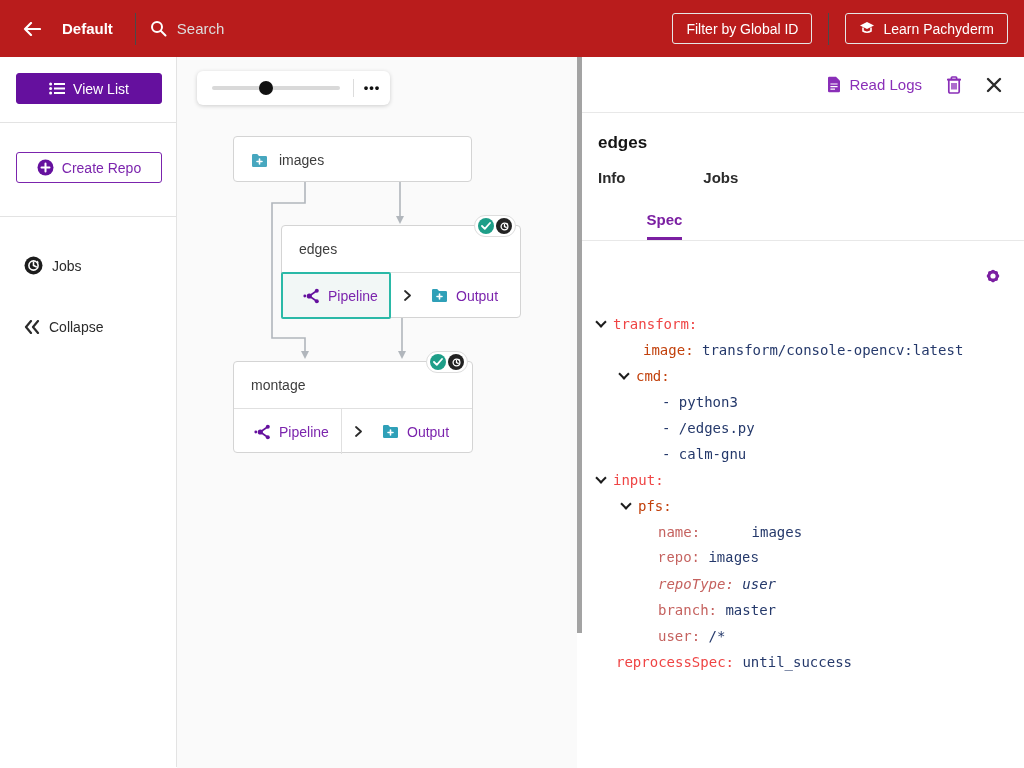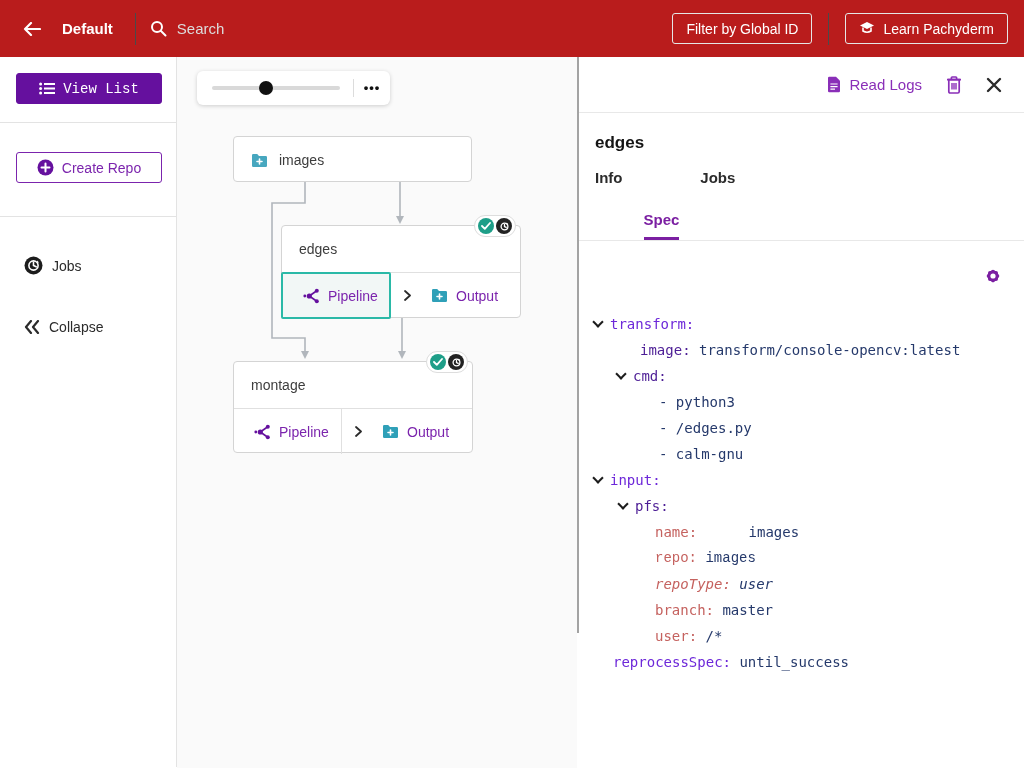--- a/index.html
+++ b/index.html
@@ -26,21 +26,21 @@
   .tb-btn .icn { margin-right:8px; display:flex; }
   .tb-right .tb-divider { margin:0 16px; }
 
   
   .sidebar { position:absolute; left:0; top:57px; width:177px; height:710px;
     background:#fff; border-right:1px solid #e3e3e3; }
   .side-btn { position:absolute; left:16px; width:146px; height:31px;
     border-radius:3px; font-size:14px; display:flex; align-items:center;
     justify-content:center; cursor:pointer; font-family:"Liberation Sans", sans-serif; }
   .side-btn .icn { margin-right:8px; display:flex; }
-  .btn-viewlist { top:16px; background:#65109e; border:1px solid #65109e; color:#fff;font-family:Liberation Mono, monospace; }
+  .btn-viewlist { top:16px; background:#65109e; border:1px solid #65109e; color:#fff; }
   .btn-createrepo { top:95px; background:#fff; border:1px solid #7b24ad; color:#7b24ad; }
   .side-divider { position:absolute; left:0; width:177px; height:1px; background:#e3e3e3; }
   .side-link { position:absolute; left:24px; display:flex; align-items:center;
     gap:9px; color:#2b2b2b; font-size:14px; cursor:pointer; }
 
   
   .canvas { position:absolute; left:177px; top:57px; width:400px; height:711px;
     background:#fafafa; overflow:hidden; }
   .arrows { position:absolute; left:0; top:0; width:400px; height:711px; }
 
@@ -72,41 +72,41 @@
   .badges { position:absolute; top:-11px; right:4px; height:22px; background:#fff;
     border:1px solid #ddd; border-radius:12px; display:flex; align-items:center;
     padding:0 3px; gap:2px; }
   .badge { width:16px; height:16px; border-radius:50%; display:flex;
     align-items:center; justify-content:center; }
   .badge.check { background:#1e9e88; }
   .badge.clock { background:#222; }
 
   
   .panel { position:absolute; left:577px; top:57px; width:447px; height:576px;
-    background:#fff; border-left:2px solid #a3a3a3; }
+    background:#fff; border-left:5px solid #a3a3a3; }
   .panel-head { height:56px; border-bottom:1px solid #e8e8e8; display:flex;
     align-items:center; justify-content:flex-end; padding-right:22px; gap:24px; }
   .readlogs { display:flex; align-items:center; gap:8px; color:#8a2fb8;
     font-size:15px; cursor:pointer; }
   .icon-btn { display:flex; cursor:pointer; }
   .panel-title { font-size:17px; font-weight:700; color:#141414;
     margin:20px 0 0 16px; }
   .tabs { display:flex; gap:21px; margin:16px 0 0 16px; border-bottom:none; }
   .tabs-underline { height:1px; background:#e8e8e8; margin-top:0; }
   .tab { font-size:15px; color:#2b2b2b; font-weight:700; padding-bottom:9px;
     cursor:pointer; border-bottom:3px solid transparent; }
   .tab.active { color:#7b1fa2; border-bottom-color:#7b1fa2;margin-top:42px; }
   .gear-row { display:flex; justify-content:flex-end; padding:26px 22px 0 0; }
   .code { margin:26px 0 0 15px; font-family:"DejaVu Sans Mono", monospace;
     font-size:14px; color:#25396b; }
   .code-line { height:26px; display:flex; align-items:center; white-space:pre; }
   .chev { display:inline-block; width:8px; height:8px; border-left:2px solid #1c1c1c;
     border-bottom:2px solid #1c1c1c; transform:rotate(-45deg);
     margin:-4px 8px 0 0; cursor:pointer; flex:none; }
-  .k1 { color:#6d28d9; } .k2 { color:#4c1d95; } .k3 { color:#c5625f; }
+  .k1 { color:#ef4444; } .k2 { color:#c2410c; } .k3 { color:#c5625f; }
 </style>
 </head>
 <body>
 
 <div class="topbar">
   <div class="tb-left">
     <div class="back-btn">
       <svg width="18" height="14" viewBox="0 0 18 14">
         <path d="M8 1 L2 7 L8 13 M2 7 H17" stroke="#fff" stroke-width="2.2" fill="none" stroke-linecap="round" stroke-linejoin="round"></path>
       </svg>

